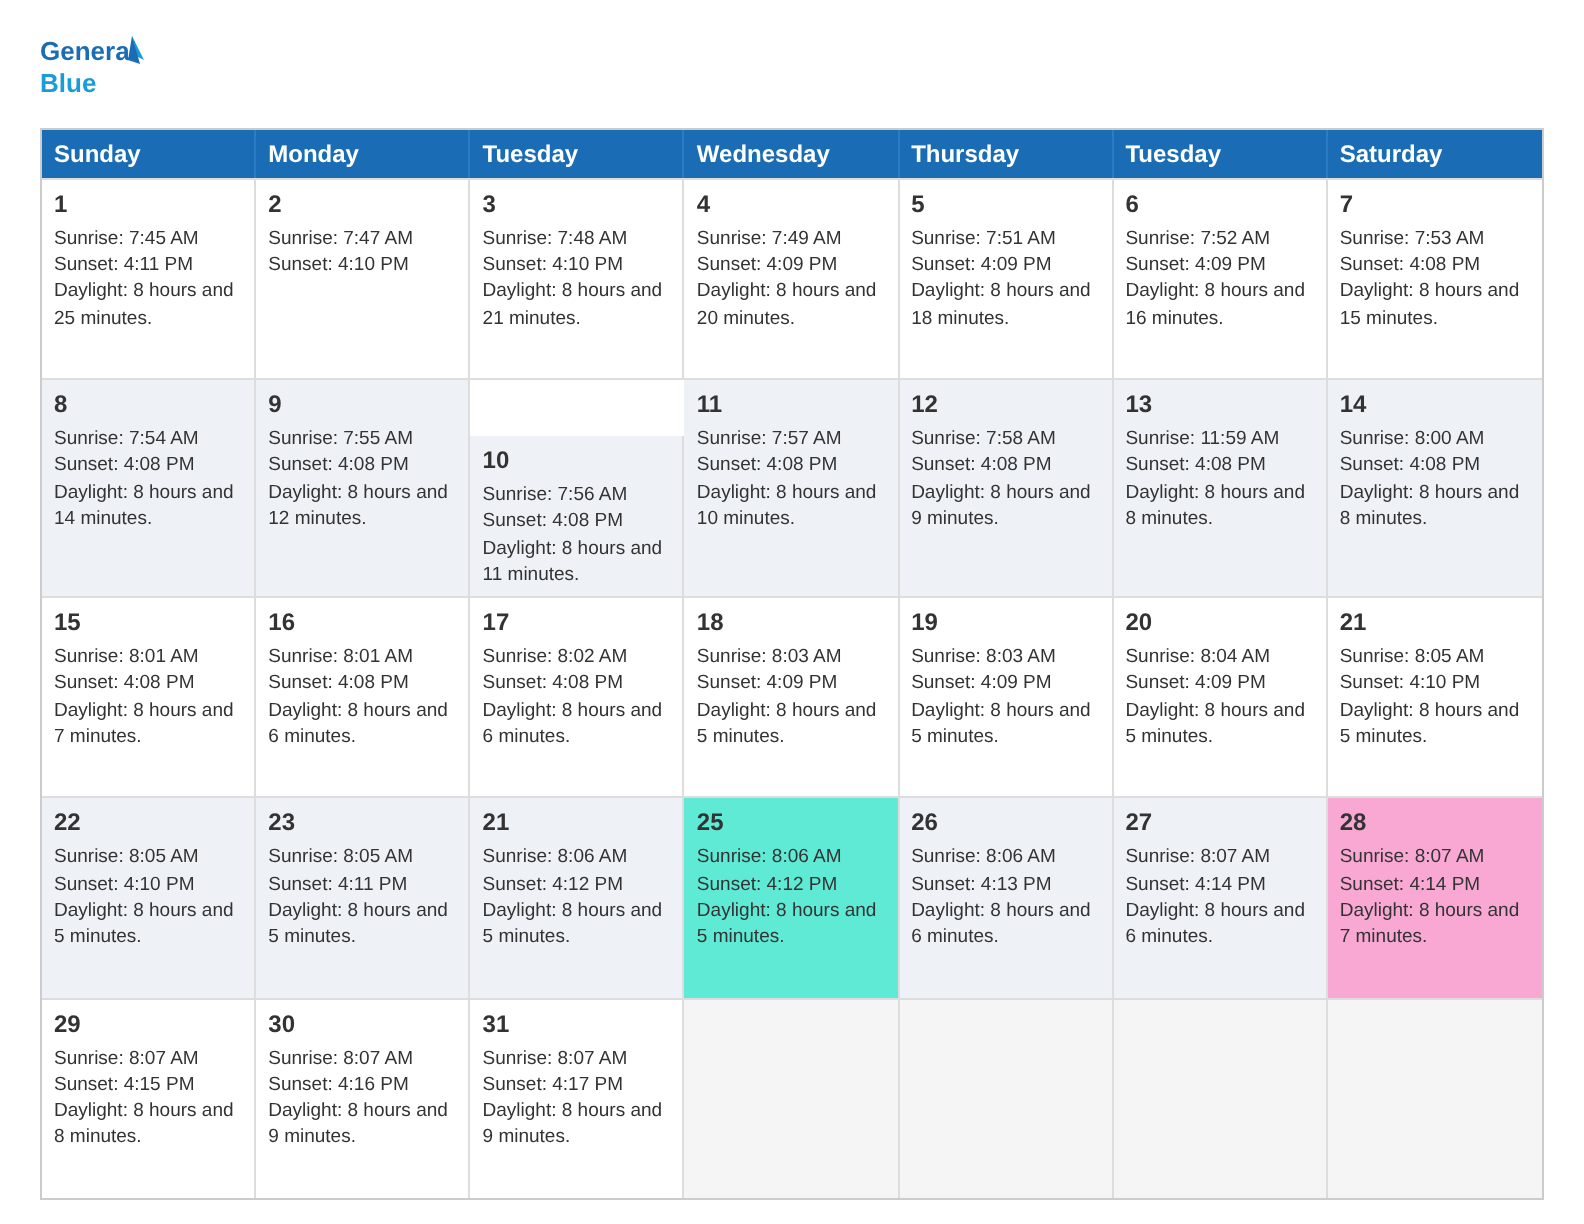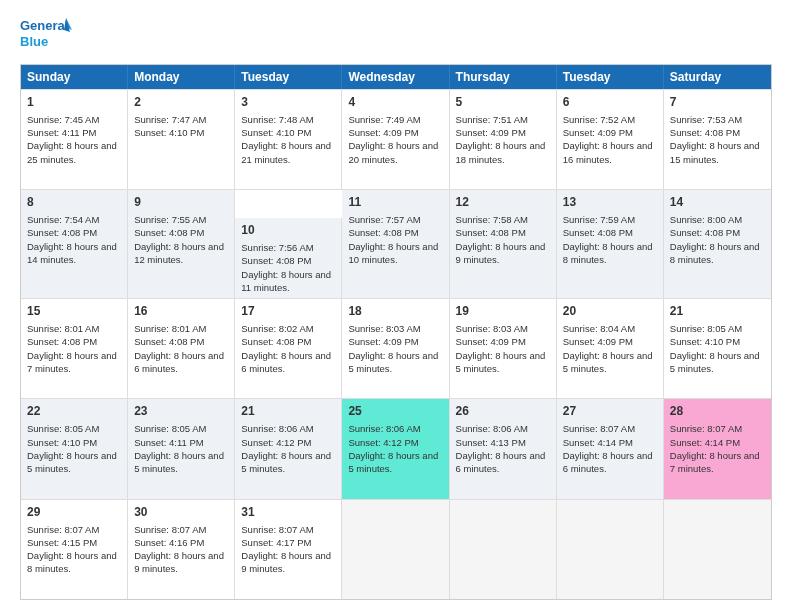--- a/index.html
+++ b/index.html
@@ -130,21 +130,21 @@
           <div class="cal-cell"><span class="day-num">5</span><span>Sunrise: 7:51 AM</span><br><span>Sunset: 4:09 PM</span><br><span>Daylight: 8 hours and 18 minutes.</span></div>
           <div class="cal-cell"><span class="day-num">6</span><span>Sunrise: 7:52 AM</span><br><span>Sunset: 4:09 PM</span><br><span>Daylight: 8 hours and 16 minutes.</span></div>
           <div class="cal-cell"><span class="day-num">7</span><span>Sunrise: 7:53 AM</span><br><span>Sunset: 4:08 PM</span><br><span>Daylight: 8 hours and 15 minutes.</span></div>
         </div>
         <div class="cal-row">
           <div class="cal-cell" style="background: rgb(238, 242, 247);"><span class="day-num">8</span><span>Sunrise: 7:54 AM</span><br><span>Sunset: 4:08 PM</span><br><span>Daylight: 8 hours and 14 minutes.</span></div>
           <div class="cal-cell" style="background: rgb(238, 242, 247);"><span class="day-num">9</span><span>Sunrise: 7:55 AM</span><br><span>Sunset: 4:08 PM</span><br><span>Daylight: 8 hours and 12 minutes.</span></div>
           <div class="cal-cell" style="background: rgb(238, 242, 247); margin-top: 28px;"><span class="day-num">10</span><span>Sunrise: 7:56 AM</span><br><span>Sunset: 4:08 PM</span><br><span>Daylight: 8 hours and 11 minutes.</span></div>
           <div class="cal-cell" style="background: rgb(238, 242, 247);"><span class="day-num">11</span><span>Sunrise: 7:57 AM</span><br><span>Sunset: 4:08 PM</span><br><span>Daylight: 8 hours and 10 minutes.</span></div>
           <div class="cal-cell" style="background: rgb(238, 242, 247);"><span class="day-num">12</span><span>Sunrise: 7:58 AM</span><br><span>Sunset: 4:08 PM</span><br><span>Daylight: 8 hours and 9 minutes.</span></div>
-          <div class="cal-cell" style="background: rgb(238, 242, 247);"><span class="day-num">13</span><span>Sunrise: 7:59 AM</span><br><span>Sunset: 4:08 PM</span><br><span>Daylight: 8 hours and 8 minutes.</span></div>
+          <div class="cal-cell" style="background: rgb(238, 242, 247);"><span class="day-num">13</span><span>Sunrise: 11:59 AM</span><br><span>Sunset: 4:08 PM</span><br><span>Daylight: 8 hours and 8 minutes.</span></div>
           <div class="cal-cell" style="background: rgb(238, 242, 247);"><span class="day-num">14</span><span>Sunrise: 8:00 AM</span><br><span>Sunset: 4:08 PM</span><br><span>Daylight: 8 hours and 8 minutes.</span></div>
         </div>
         <div class="cal-row">
           <div class="cal-cell"><span class="day-num">15</span><span>Sunrise: 8:01 AM</span><br><span>Sunset: 4:08 PM</span><br><span>Daylight: 8 hours and 7 minutes.</span></div>
           <div class="cal-cell"><span class="day-num">16</span><span>Sunrise: 8:01 AM</span><br><span>Sunset: 4:08 PM</span><br><span>Daylight: 8 hours and 6 minutes.</span></div>
           <div class="cal-cell"><span class="day-num">17</span><span>Sunrise: 8:02 AM</span><br><span>Sunset: 4:08 PM</span><br><span>Daylight: 8 hours and 6 minutes.</span></div>
           <div class="cal-cell"><span class="day-num">18</span><span>Sunrise: 8:03 AM</span><br><span>Sunset: 4:09 PM</span><br><span>Daylight: 8 hours and 5 minutes.</span></div>
           <div class="cal-cell"><span class="day-num">19</span><span>Sunrise: 8:03 AM</span><br><span>Sunset: 4:09 PM</span><br><span>Daylight: 8 hours and 5 minutes.</span></div>
           <div class="cal-cell"><span class="day-num">20</span><span>Sunrise: 8:04 AM</span><br><span>Sunset: 4:09 PM</span><br><span>Daylight: 8 hours and 5 minutes.</span></div>
           <div class="cal-cell"><span class="day-num">21</span><span>Sunrise: 8:05 AM</span><br><span>Sunset: 4:10 PM</span><br><span>Daylight: 8 hours and 5 minutes.</span></div>

